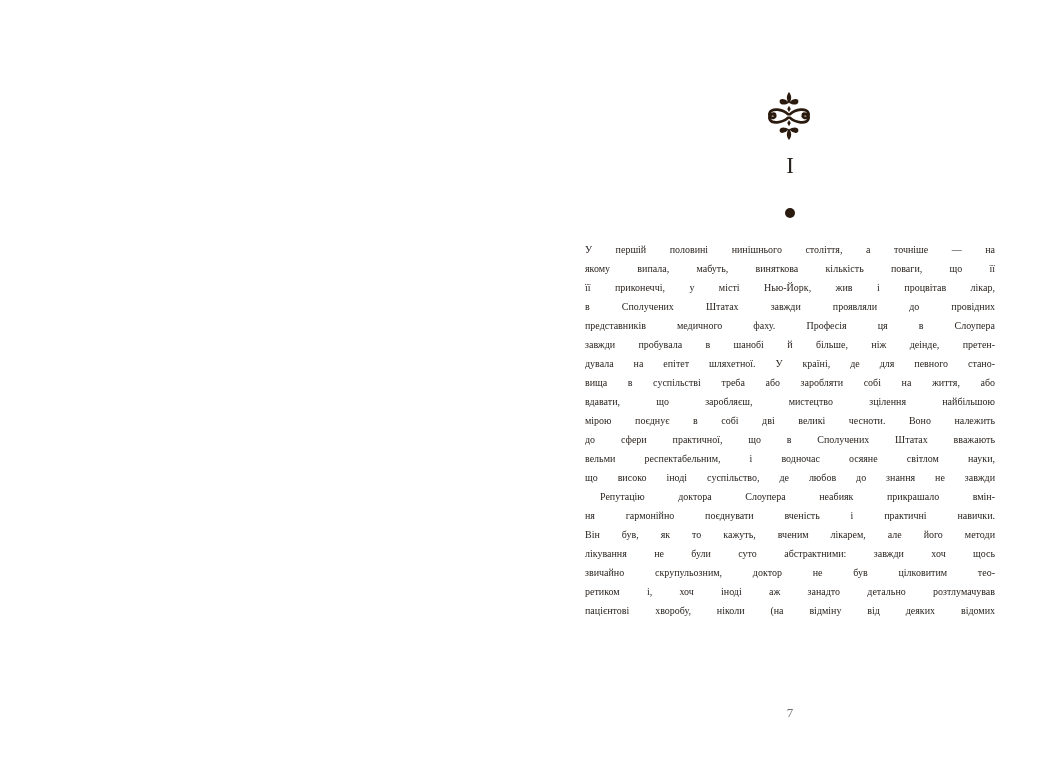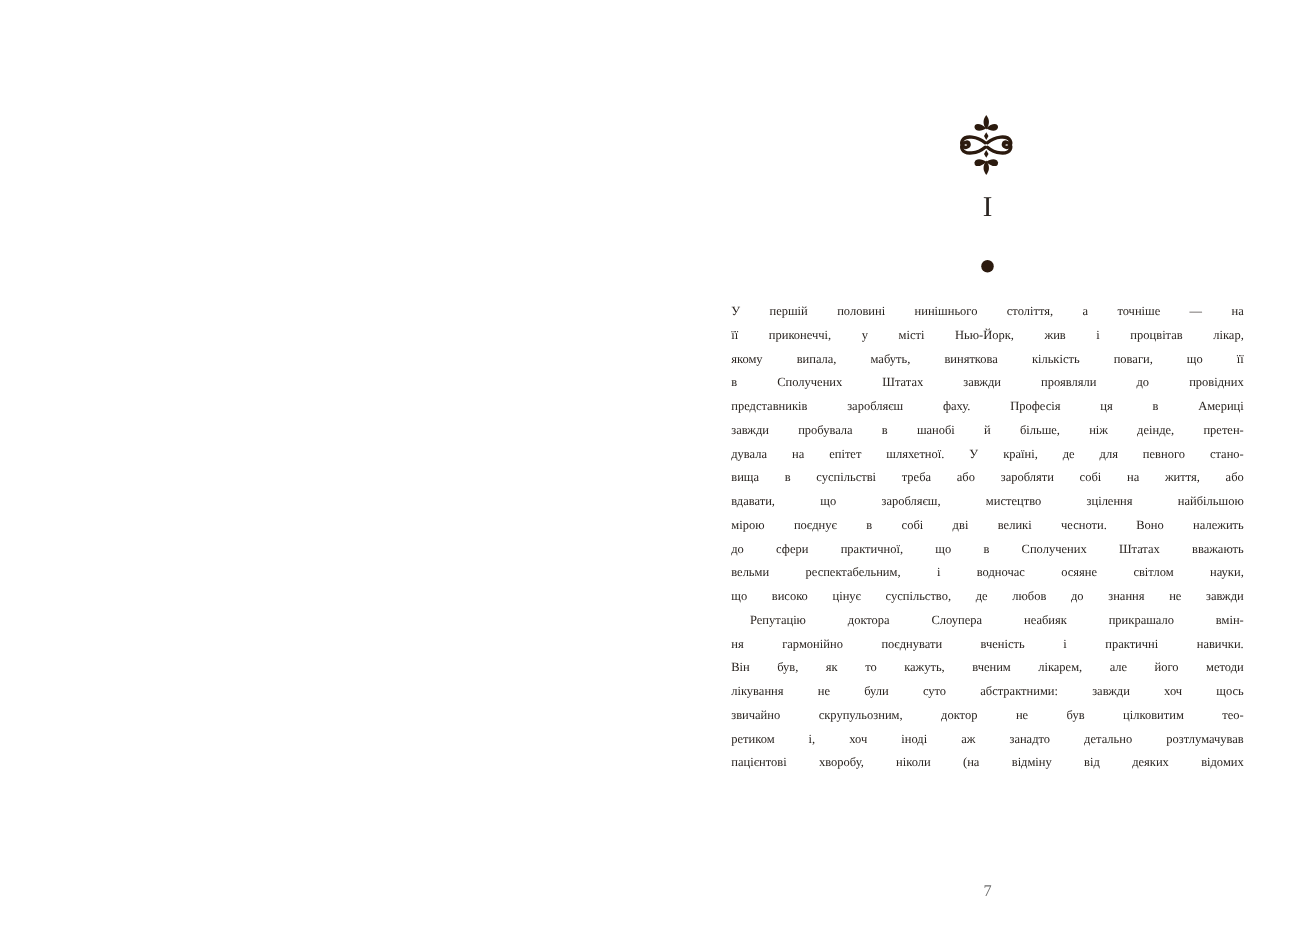--- a/index.html
+++ b/index.html
@@ -120,32 +120,32 @@
 
     <div class="chapter">I</div>
 
     <div class="separator-dot">
       <div class="dot"></div>
     </div>
 
     <div class="textblock">
       <div class="paragraph">
           <div class="line">У першій половині нинішнього століття, а точніше — на</div>
+          <div class="line">якому випала, мабуть, виняткова кількість поваги, що її</div>
           <div class="line">її приконеччі, у місті Нью-Йорк, жив і процвітав лікар,</div>
-          <div class="line">якому випала, мабуть, виняткова кількість поваги, що її</div>
           <div class="line">в Сполучених Штатах завжди проявляли до провідних</div>
-          <div class="line">представників заробляєш фаху. Професія ця в Америці</div>
+          <div class="line">представників медичного фаху. Професія ця в Слоупера</div>
           <div class="line">завжди пробувала в шанобі й більше, ніж деінде, претен-</div>
           <div class="line">дувала на епітет шляхетної. У країні, де для певного стано-</div>
           <div class="line">вища в суспільстві треба або заробляти собі на життя, або</div>
           <div class="line">вдавати, що заробляєш, мистецтво зцілення найбільшою</div>
           <div class="line">мірою поєднує в собі дві великі чесноти. Воно належить</div>
           <div class="line">до сфери практичної, що в Сполучених Штатах вважають</div>
           <div class="line">вельми респектабельним, і водночас осяяне світлом науки,</div>
-          <div class="line">що високо цінує суспільство, де любов до знання не завжди</div>
+          <div class="line">що високо іноді суспільство, де любов до знання не завжди</div>
         </div>
       <div class="paragraph indent-first">
           <div class="line">Репутацію доктора Слоупера неабияк прикрашало вмін-</div>
           <div class="line">ня гармонійно поєднувати вченість і практичні навички.</div>
           <div class="line">Він був, як то кажуть, вченим лікарем, але його методи</div>
           <div class="line">лікування не були суто абстрактними: завжди хоч щось</div>
           <div class="line">звичайно скрупульозним, доктор не був цілковитим тео-</div>
           <div class="line">ретиком і, хоч іноді аж занадто детально розтлумачував</div>
           <div class="line">пацієнтові хворобу, ніколи (на відміну від деяких відомих</div>
         </div>

